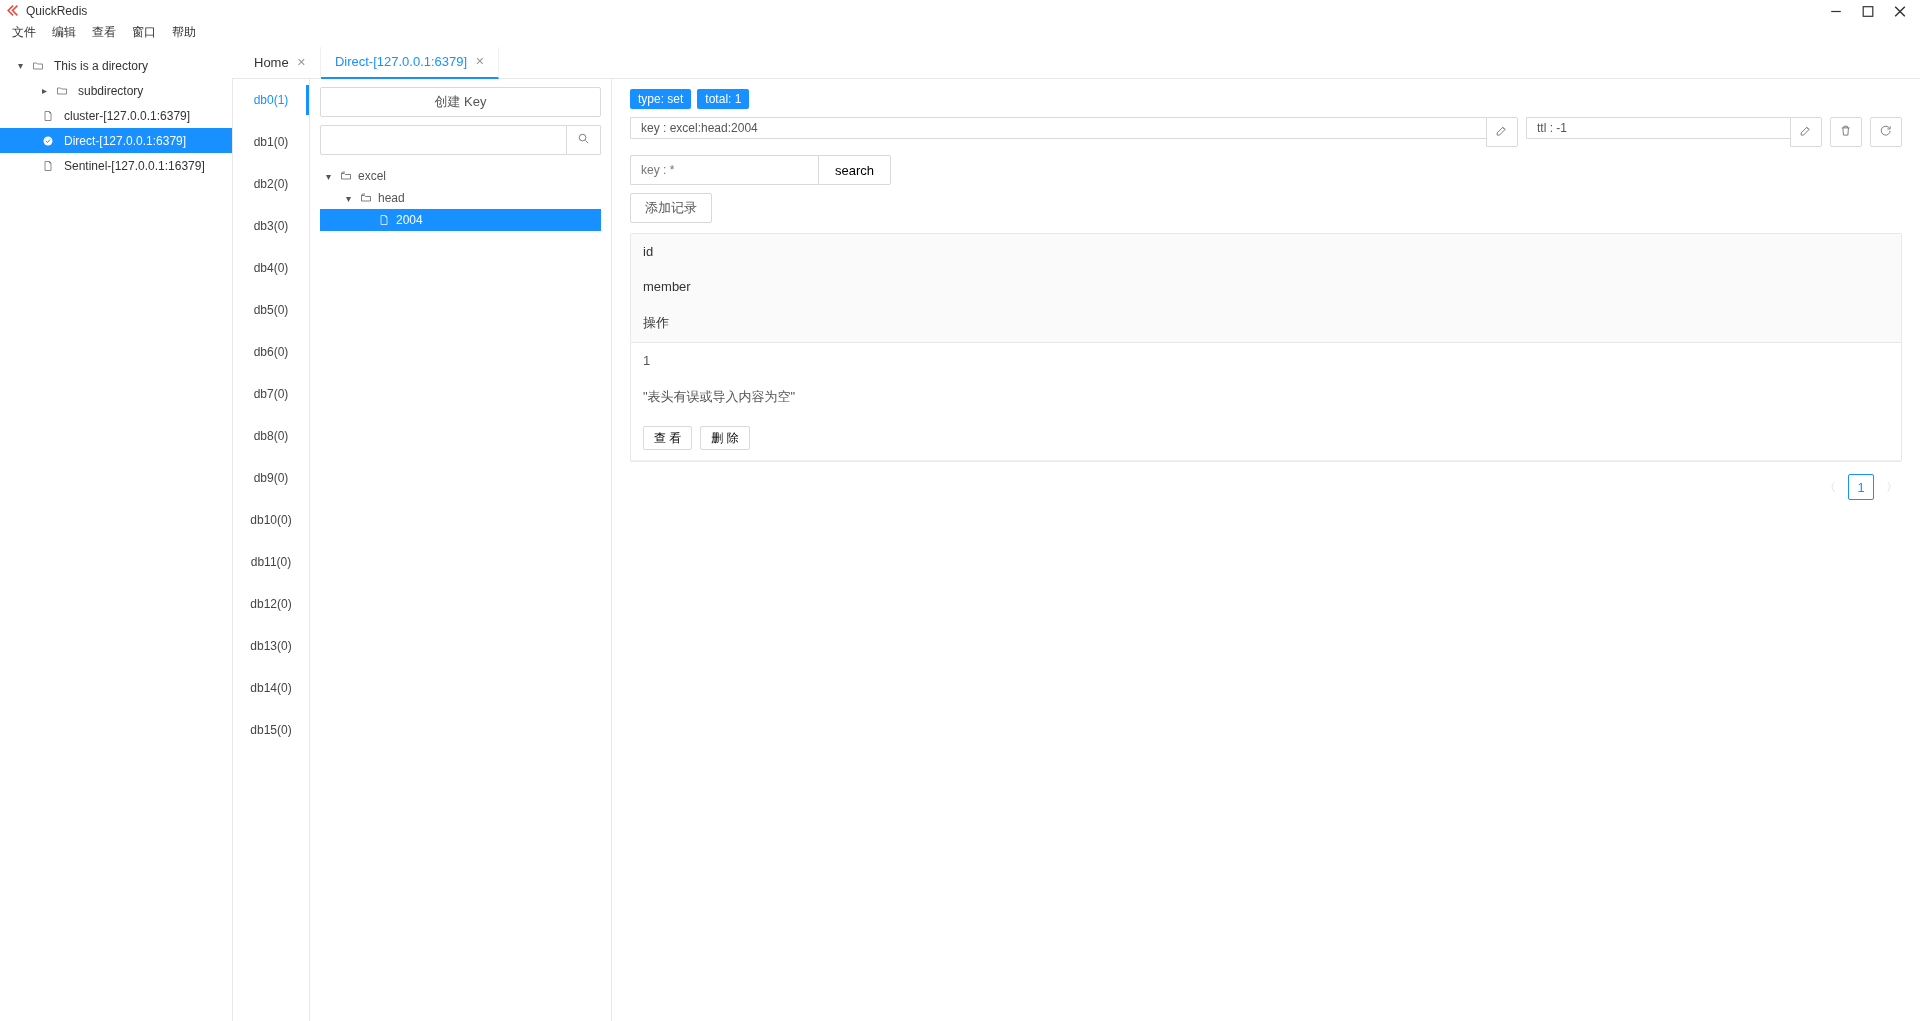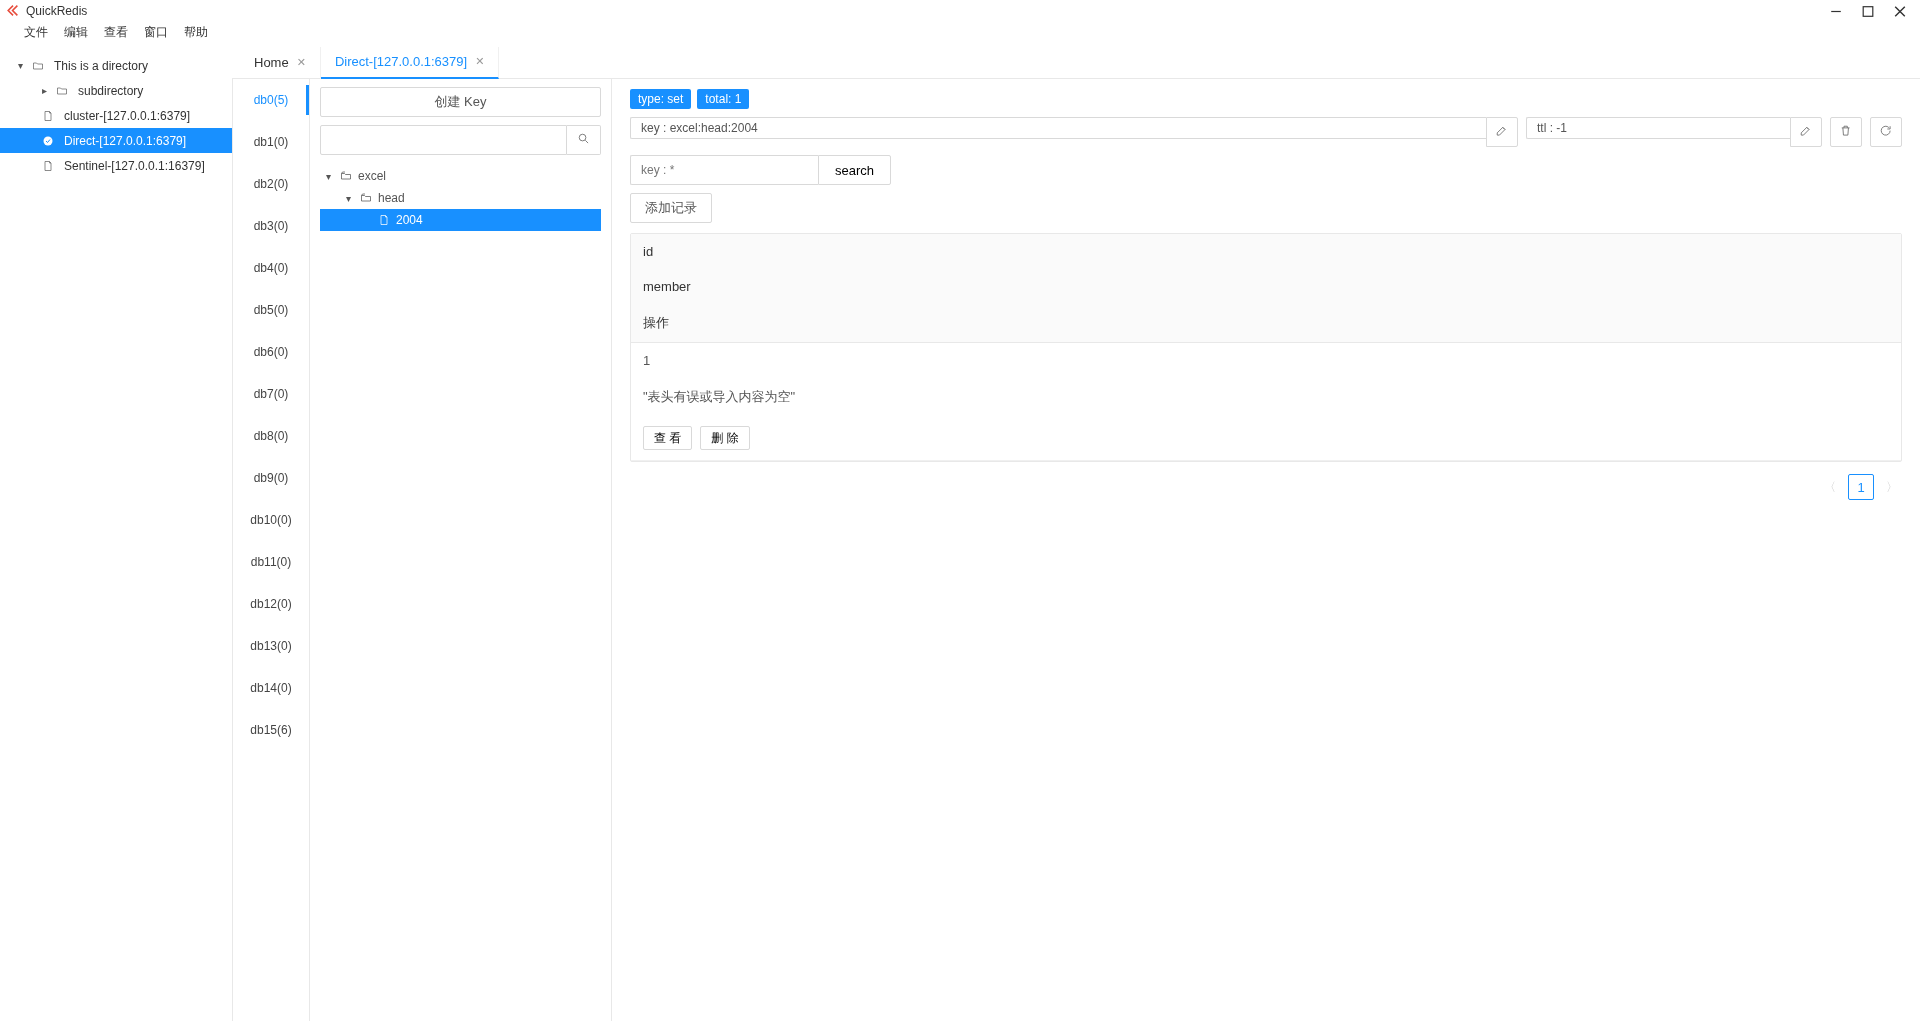--- a/index.html
+++ b/index.html
@@ -3,21 +3,21 @@
 <meta charset="utf-8">
 <style>
 * { box-sizing: border-box; margin: 0; padding: 0; }
 body { font-family: -apple-system, "Segoe UI", "Microsoft YaHei", Arial, sans-serif; font-size: 13px; color: #333; background: #fff; overflow: hidden; }
 .titlebar { display: flex; align-items: center; justify-content: space-between; height: 22px; padding: 0 6px; }
 .titlebar-left { display: flex; align-items: center; gap: 6px; }
 .app-logo { width: 14px; height: 14px; }
 .app-title { font-size: 12px; font-weight: 400; }
 .titlebar-right { display: flex; gap: 20px; padding-right: 8px;}
 .win-btn { width: 12px; height: 12px; cursor: pointer; display:flex; align-items:center; justify-content:center;}
-.menubar { display: flex; gap: 16px; padding: 2px 24px 6px; font-size: 12px; }
+.menubar { display: flex; gap: 16px; padding: 2px 12px 6px; font-size: 12px; }
 .menubar-item { cursor: pointer; }
 .app-body { display: flex; height: calc(100vh - 46px); }
 .sidebar-conn { width: 232px; padding-top: 6px; border-right: none; flex-shrink: 0; }
 .tree-row { display: flex; align-items: center; height: 25px; padding-left: 18px; cursor: pointer; font-size: 12px; }
 .tree-caret { width: 14px; color: #555; font-size: 10px; }
 .tree-icon { width: 16px; display:flex; align-items:center; color: #666; margin-right: 6px; }
 .tree-row.indent1 { padding-left: 42px; }
 .tree-row.indent2 { padding-left: 42px; }
 .tree-row.selected { background: #1890ff; color: #fff; }
 .tree-row.selected .tree-icon { color: #fff; }
@@ -167,21 +167,21 @@
       <div class="tab active">
         <span>Direct-[127.0.0.1:6379]</span>
         <span class="close">✕</span>
       </div>
     </div>
 
     <div class="content-columns">
 
       <div class="db-list">
         <div class="db-item active">
-            <span>db0(5)</span>
+            <span>db0(1)</span>
           </div>
         <div class="db-item">
             <span>db1(0)</span>
           </div>
         <div class="db-item">
             <span>db2(0)</span>
           </div>
         <div class="db-item">
             <span>db3(0)</span>
           </div>
@@ -212,21 +212,21 @@
         <div class="db-item">
             <span>db12(0)</span>
           </div>
         <div class="db-item">
             <span>db13(0)</span>
           </div>
         <div class="db-item">
             <span>db14(0)</span>
           </div>
         <div class="db-item">
-            <span>db15(6)</span>
+            <span>db15(0)</span>
           </div>
       </div>
 
       <div class="key-panel">
         <button class="btn btn-block">创建 Key</button>
         <div class="search-row">
           <input class="search-inp" placeholder="" style="">
           <button class="search-btn">
             <span><svg viewBox="0 0 24 24">
                   <circle cx="10" cy="10" r="6" fill="none" stroke="currentColor" stroke-width="1.5"></circle>

